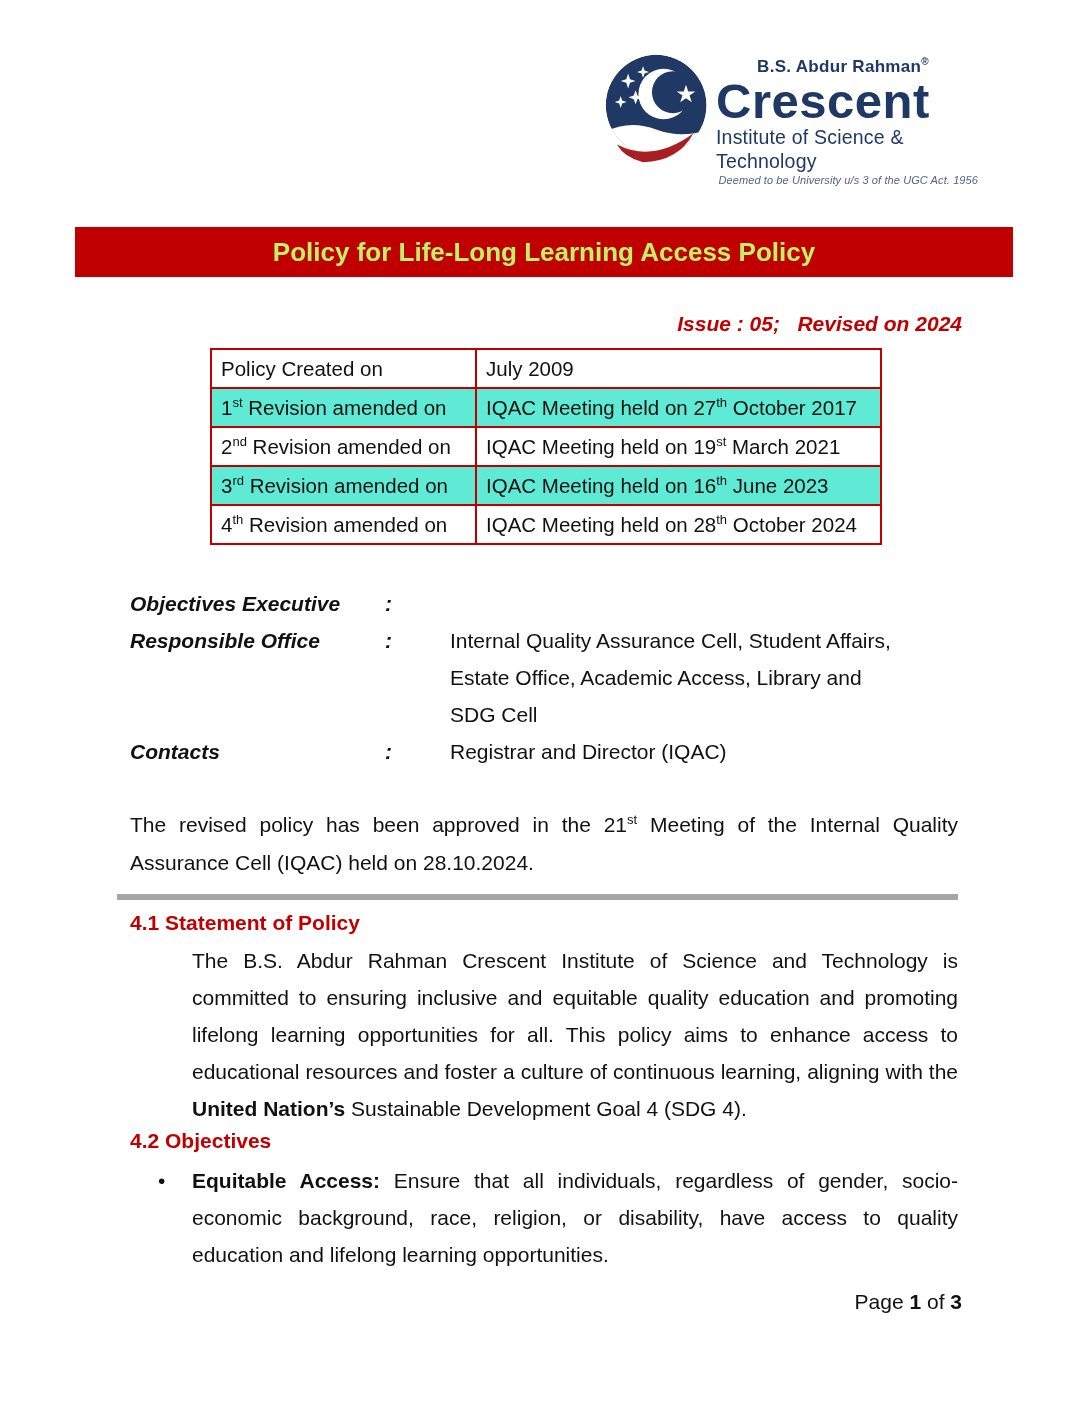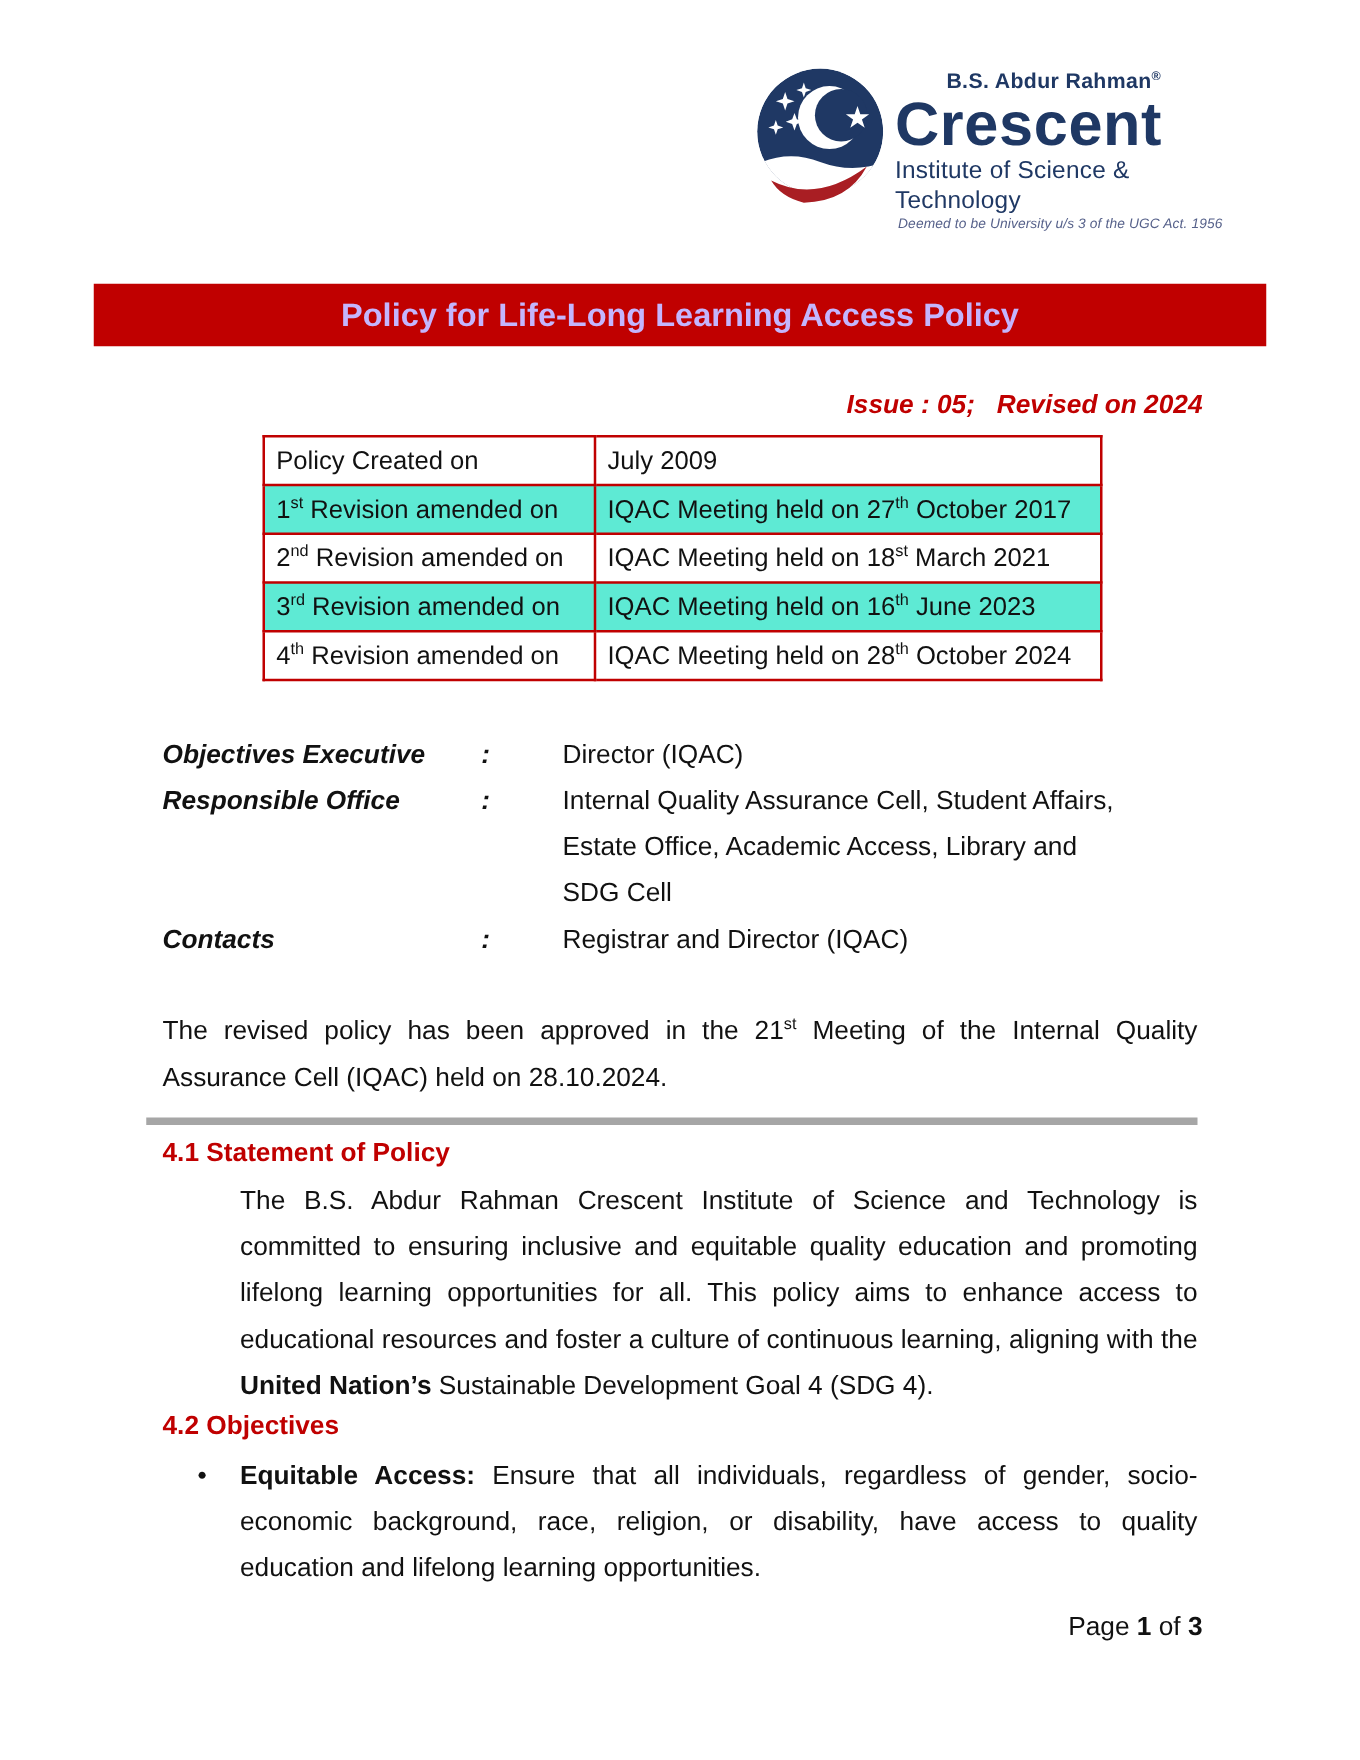--- a/index.html
+++ b/index.html
@@ -28,21 +28,21 @@
   .brand-sub{
     font-size:19.5px;color:#1F3864;font-weight:500;line-height:24px;letter-spacing:0.2px;
   }
   .brand-tag{
     font-size:11px;color:#56618A;line-height:14px;text-align:right;letter-spacing:0.1px;font-style:italic;
   }
 
   
   .banner{
     position:absolute;left:75px;top:227px;width:938px;height:50px;
-    background:#C00000;color:#c4b5fd;
+    background:#C00000;color:#bef264;
     font-size:26px;font-weight:bold;
     text-align:center;line-height:50px;
   }
 
   
   .issue{
     position:absolute;top:312px;right:126px;
     color:#C00000;font-weight:bold;font-style:italic;
     font-size:21px;white-space:pre;
   }
@@ -156,40 +156,37 @@
       <tr>
         <td class="c1"><span>Policy Created on</span><sup></sup><span></span></td>
         <td class="c2"><span>July 2009</span><sup></sup><span></span></td>
       </tr>
       <tr class="alt">
         <td class="c1"><span>1</span><sup>st</sup><span>  Revision amended on</span></td>
         <td class="c2"><span>IQAC Meeting held on 27</span><sup>th</sup><span> October 2017</span></td>
       </tr>
       <tr>
         <td class="c1"><span>2</span><sup>nd</sup><span> Revision amended on</span></td>
-        <td class="c2"><span>IQAC Meeting held on 18</span><sup>st</sup><span> March 2021</span></td>
+        <td class="c2"><span>IQAC Meeting held on 19</span><sup>st</sup><span> March 2021</span></td>
       </tr>
       <tr class="alt">
         <td class="c1"><span>3</span><sup>rd</sup><span> Revision amended on</span></td>
         <td class="c2"><span>IQAC Meeting held on 16</span><sup>th</sup><span>  June 2023</span></td>
       </tr>
       <tr>
         <td class="c1"><span>4</span><sup>th</sup><span> Revision amended on</span></td>
         <td class="c2"><span>IQAC Meeting held on 28</span><sup>th</sup><span> October 2024</span></td>
       </tr>
     </tbody>
   </table>
 
   <div class="info-block">
     <div class="info-row">
       <div class="info-label">Objectives Executive</div>
       <div class="info-colon">:</div>
-      <div class="info-value">
-        <div>Director (IQAC)</div>
-      </div>
     </div>
     <div class="info-row">
       <div class="info-label">Responsible Office</div>
       <div class="info-colon">:</div>
       <div class="info-value">
         <div>Internal Quality Assurance Cell, Student Affairs,</div>
         <div>Estate Office, Academic Access, Library and</div>
         <div>SDG Cell</div>
       </div>
     </div>

